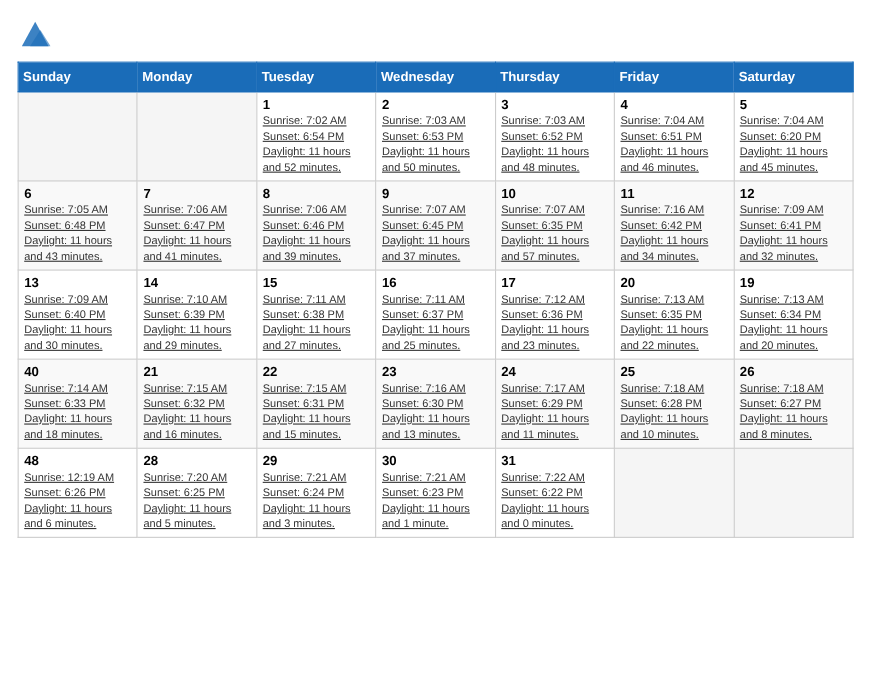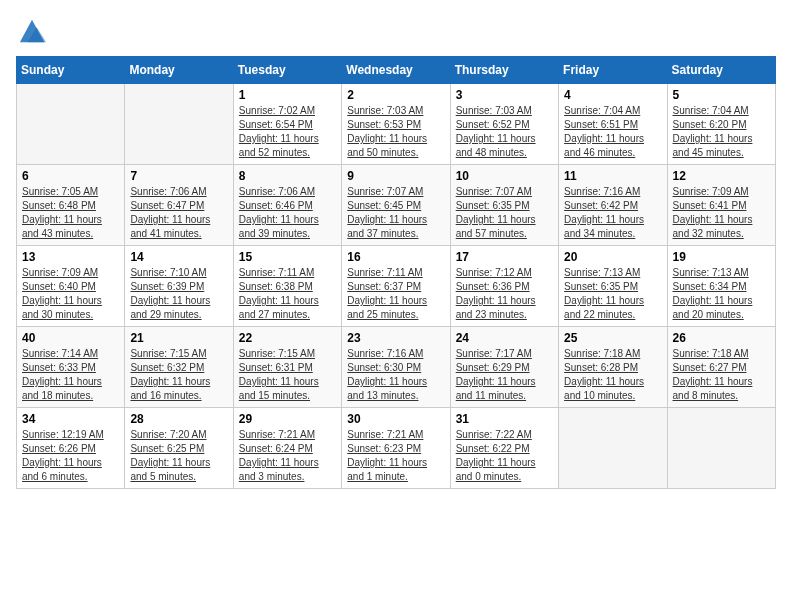--- a/index.html
+++ b/index.html
@@ -338,21 +338,21 @@
         <span class="day-number">26</span>
         <div class="day-info">
           <span>Sunrise: 7:18 AM</span><br>
           <span>Sunset: 6:27 PM</span><br>
           <span>Daylight: 11 hours and 8 minutes.</span>
         </div>
       </td>
       </tr>
       <tr>
         <td>
-        <span class="day-number">34</span>
+        <span class="day-number">48</span>
         <div class="day-info">
           <span>Sunrise: 12:19 AM</span><br>
           <span>Sunset: 6:26 PM</span><br>
           <span>Daylight: 11 hours and 6 minutes.</span>
         </div>
       </td>
         <td>
         <span class="day-number">28</span>
         <div class="day-info">
           <span>Sunrise: 7:20 AM</span><br>

